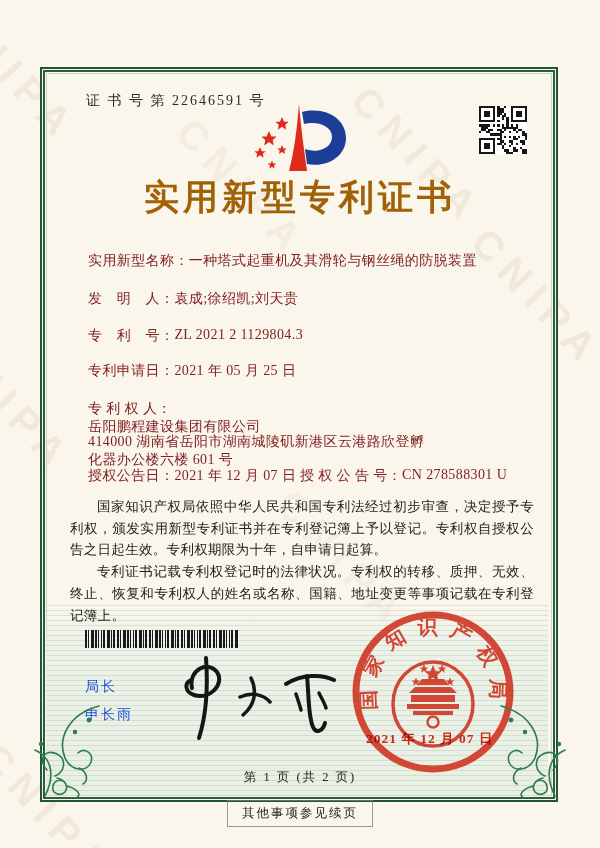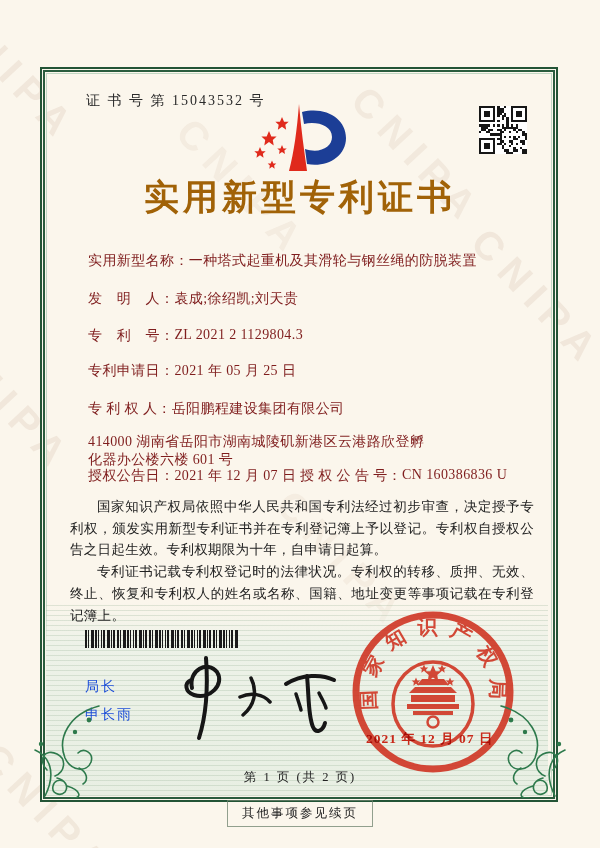--- a/index.html
+++ b/index.html
@@ -39,21 +39,21 @@
   #cert-number{left:86px;top:92px;font-size:14px;letter-spacing:2px;color:#2a2a2a;}
   #title{left:0;top:174px;width:100%;text-align:center;font-size:35px;font-weight:bold;
          letter-spacing:4px;color:#a16207;}
   .field{left:88px;display:flex;font-size:14px;letter-spacing:.4px;color:#7f1d1d;}
   .field .lbl{flex:none;white-space:pre;}
   .field .val{white-space:pre-wrap;}
   #f-name{top:252px;}
   #f-inventor{top:290px;}
   #f-patentno{top:327px;}
   #f-filing{top:362px;align-items:center;}
-  #f-patentee{top:400px;}
+  #f-patentee{top:400px;flex-direction:column;}
   #f-address{top:433px;line-height:17.5px;}
   #f-address .val{width:342px;}
   #f-grantdate{top:467px;}
   #f-grantno{top:467px;left:300px;}
   #legal{left:70px;top:496px;width:464px;font-size:13.5px;line-height:21.7px;
          letter-spacing:.3px;color:#222;text-align:justify;}
   #legal p{margin:0;text-indent:2em;}
   #barcode{left:85px;top:630px;width:156px;height:18px;display:flex;align-items:stretch;}
   #barcode span{display:block;height:100%;}
   .officer{left:85px;font-family:"Liberation Sans","DejaVu Sans",sans-serif;
@@ -84,21 +84,21 @@
     <span class="wm" style="left: 495px; top: 220px; opacity: 0.48;">CNIPA</span>
     <span class="wm" style="left: -35px; top: 325px; opacity: 0.48;">CNIPA</span>
     <span class="wm" style="left: 300px; top: 482px; opacity: 0.3;">CNIPA</span>
     <span class="wm" style="left: 5px; top: 735px; opacity: 0.46;">CNIPA</span>
   </div>
 
 <div id="frame"></div>
 <div id="green-section"></div>
 
 <div id="content">
-  <div class="abs" id="cert-number">证 书 号 第 15043532 号</div>
+  <div class="abs" id="cert-number">证 书 号 第 22646591 号</div>
 
   <svg class="abs" id="logo" width="96" height="74" viewBox="0 0 96 74">
     <defs>
       <path id="star" d="M0,-1 L0.294,-0.309 L0.951,-0.309 L0.476,0.118 L0.588,0.809 L0,0.382 L-0.588,0.809 L-0.476,0.118 L-0.951,-0.309 L-0.294,-0.309 Z"></path>
     </defs>
     <path d="M50,12 C74,6 94,19 94,38 C94,57 74,68 55,64 L53,49 C68,54 80,47 80,37 C80,25 64,21 52,24 Z" fill="#1c3e96"></path>
     <path d="M47,4 C45,30 42,52 37,71 L55,71 C52,50 49,28 47,4 Z" fill="#e02a1c"></path>
     <use href="#star" transform="translate(17,39) scale(8)" fill="#e02a1c"></use>
     <use href="#star" transform="translate(30,24) scale(7)" fill="#e02a1c"></use>
     <use href="#star" transform="translate(8,53) scale(6)" fill="#e02a1c"></use>
@@ -246,21 +246,21 @@
   </div>
   <div class="abs field" id="f-address">
     <span class="val">414000 湖南省岳阳市湖南城陵矶新港区云港路欣登孵化器办公楼六楼 601 号</span>
   </div>
   <div class="abs field" id="f-grantdate">
     <span class="lbl">授权公告日：</span>
     <span class="val">2021 年 12 月 07 日</span>
   </div>
   <div class="abs field" id="f-grantno">
     <span class="lbl">授 权 公 告 号：</span>
-    <span class="val">CN 160386836 U</span>
+    <span class="val">CN 278588301 U</span>
   </div>
 
   <div class="abs" id="legal">
     <p>国家知识产权局依照中华人民共和国专利法经过初步审查，决定授予专利权，颁发实用新型专利证书并在专利登记簿上予以登记。专利权自授权公告之日起生效。专利权期限为十年，自申请日起算。</p>
     <p>专利证书记载专利权登记时的法律状况。专利权的转移、质押、无效、终止、恢复和专利权人的姓名或名称、国籍、地址变更等事项记载在专利登记簿上。</p>
   </div>
 
   <div class="abs" id="barcode">
       <span style="width: 2px; background: rgb(26, 26, 26);"></span>
       <span style="width: 1px;"></span>

